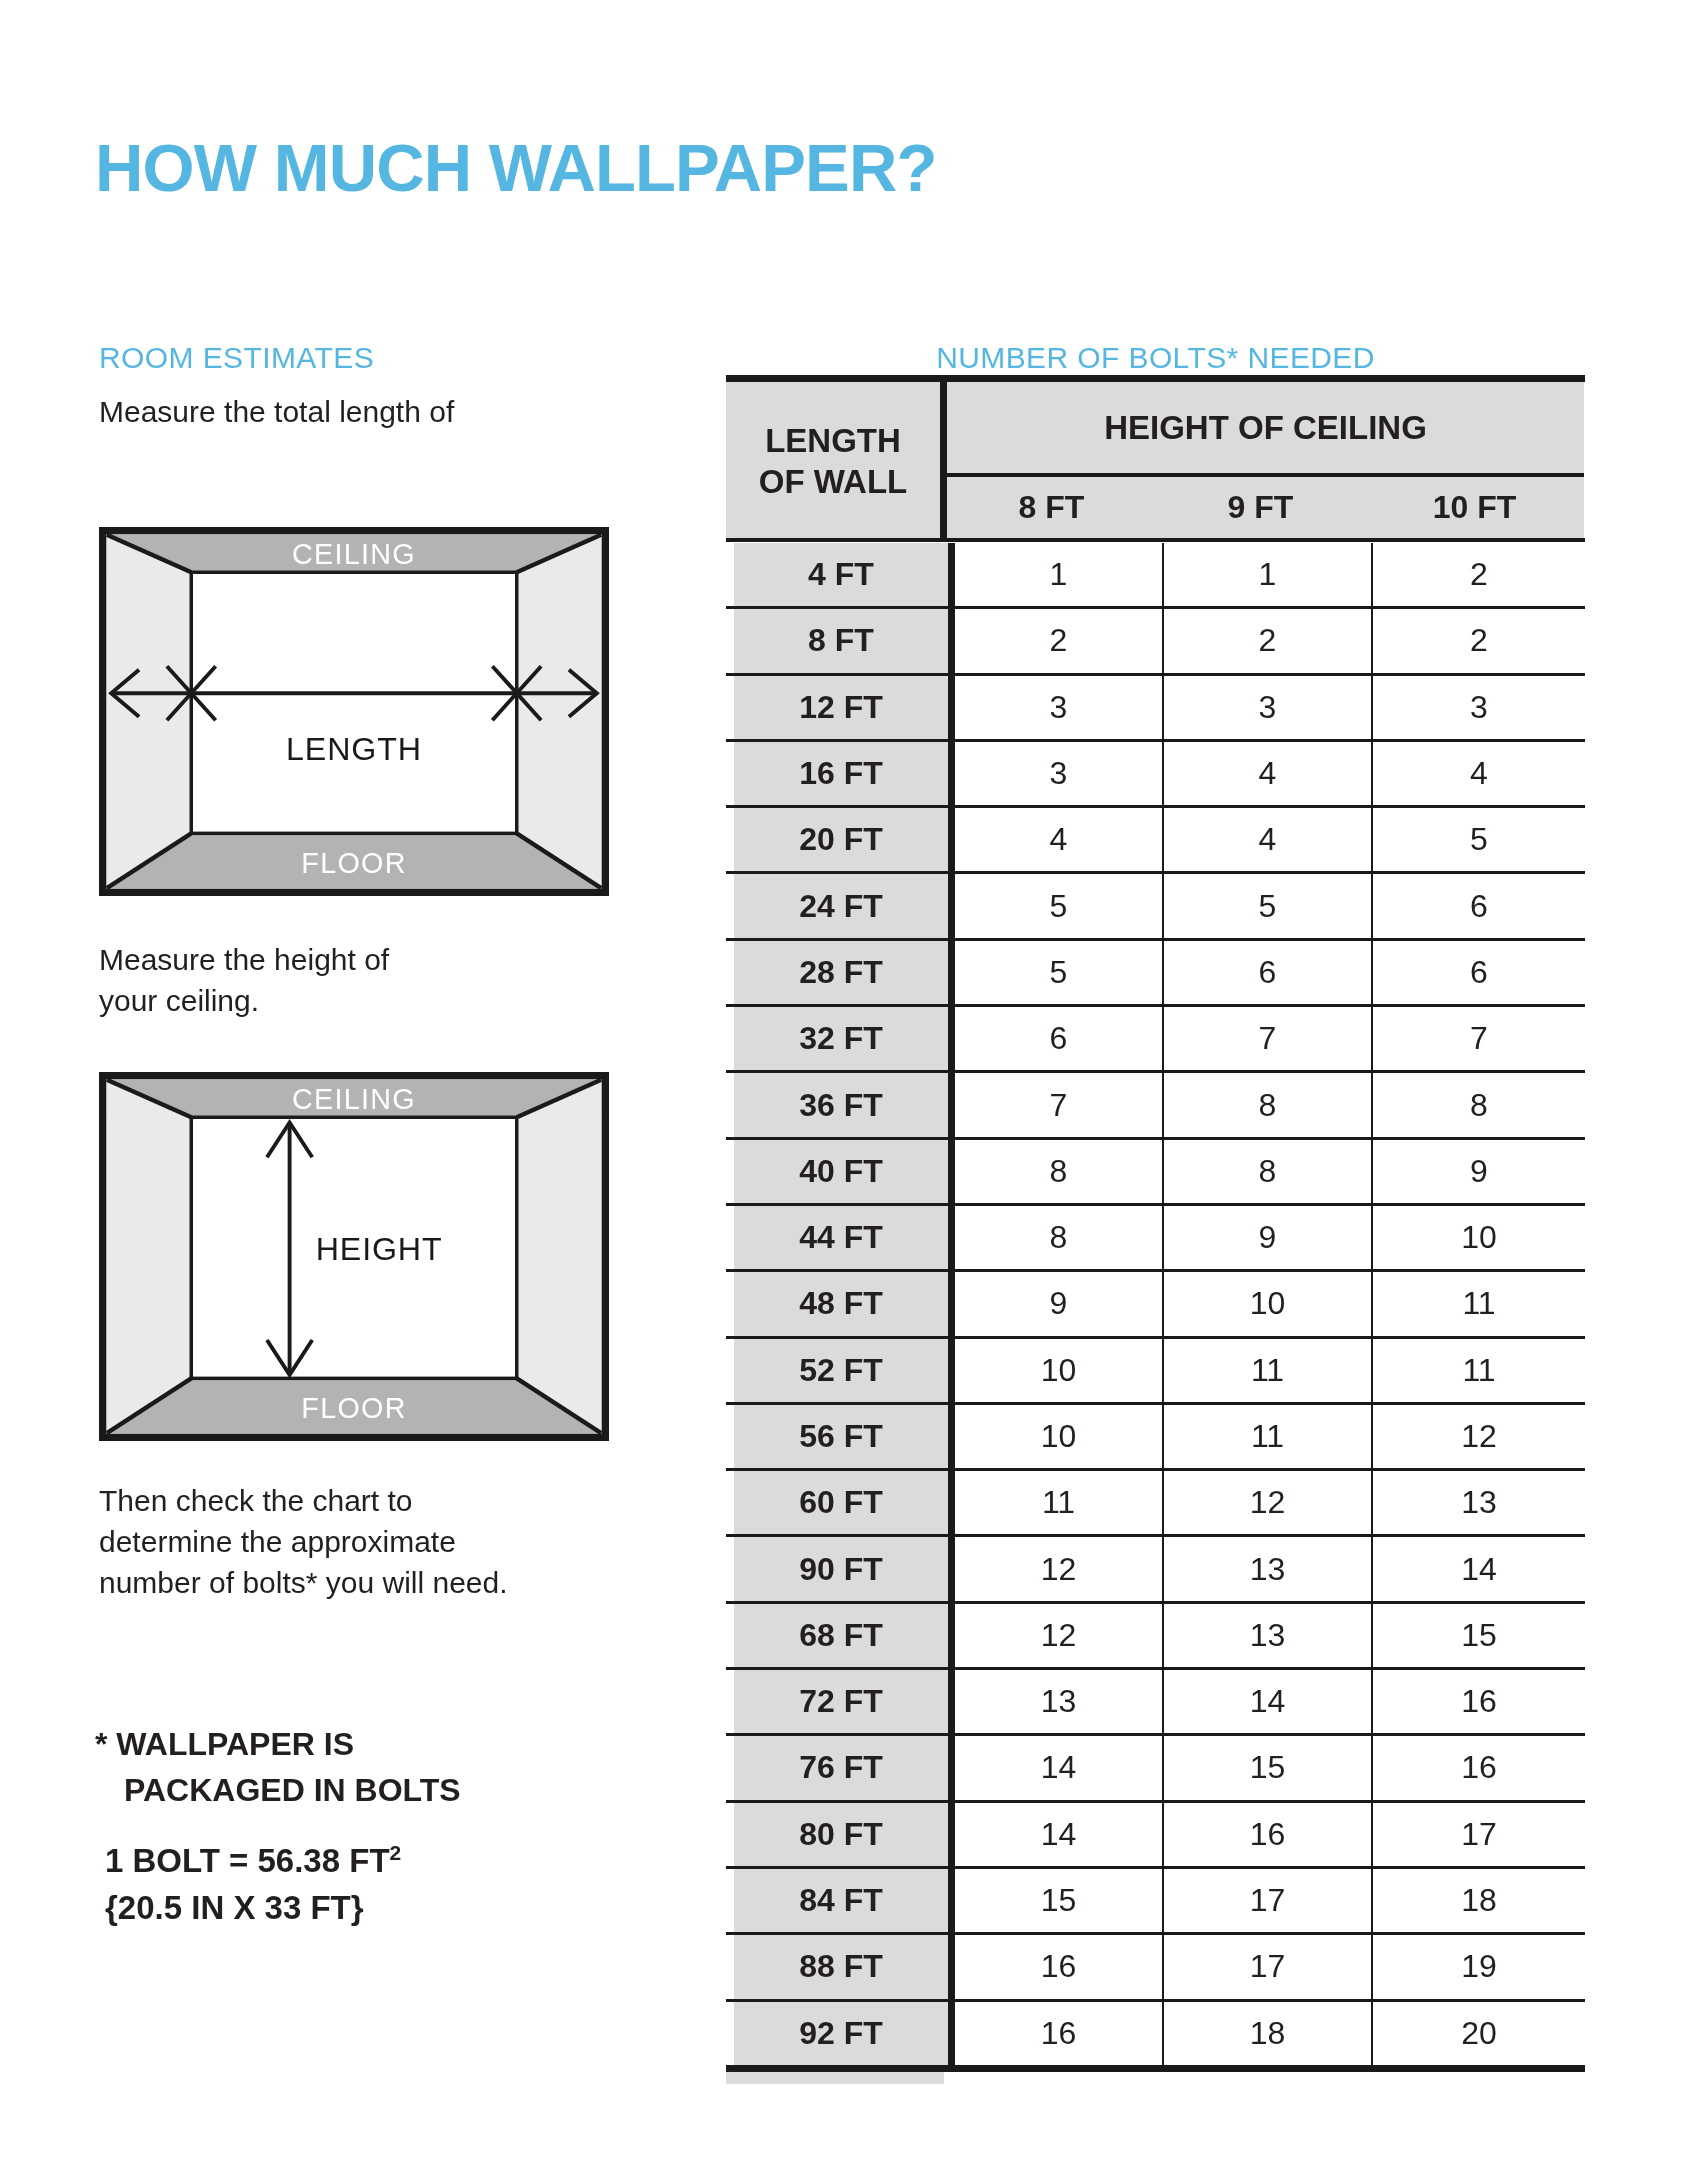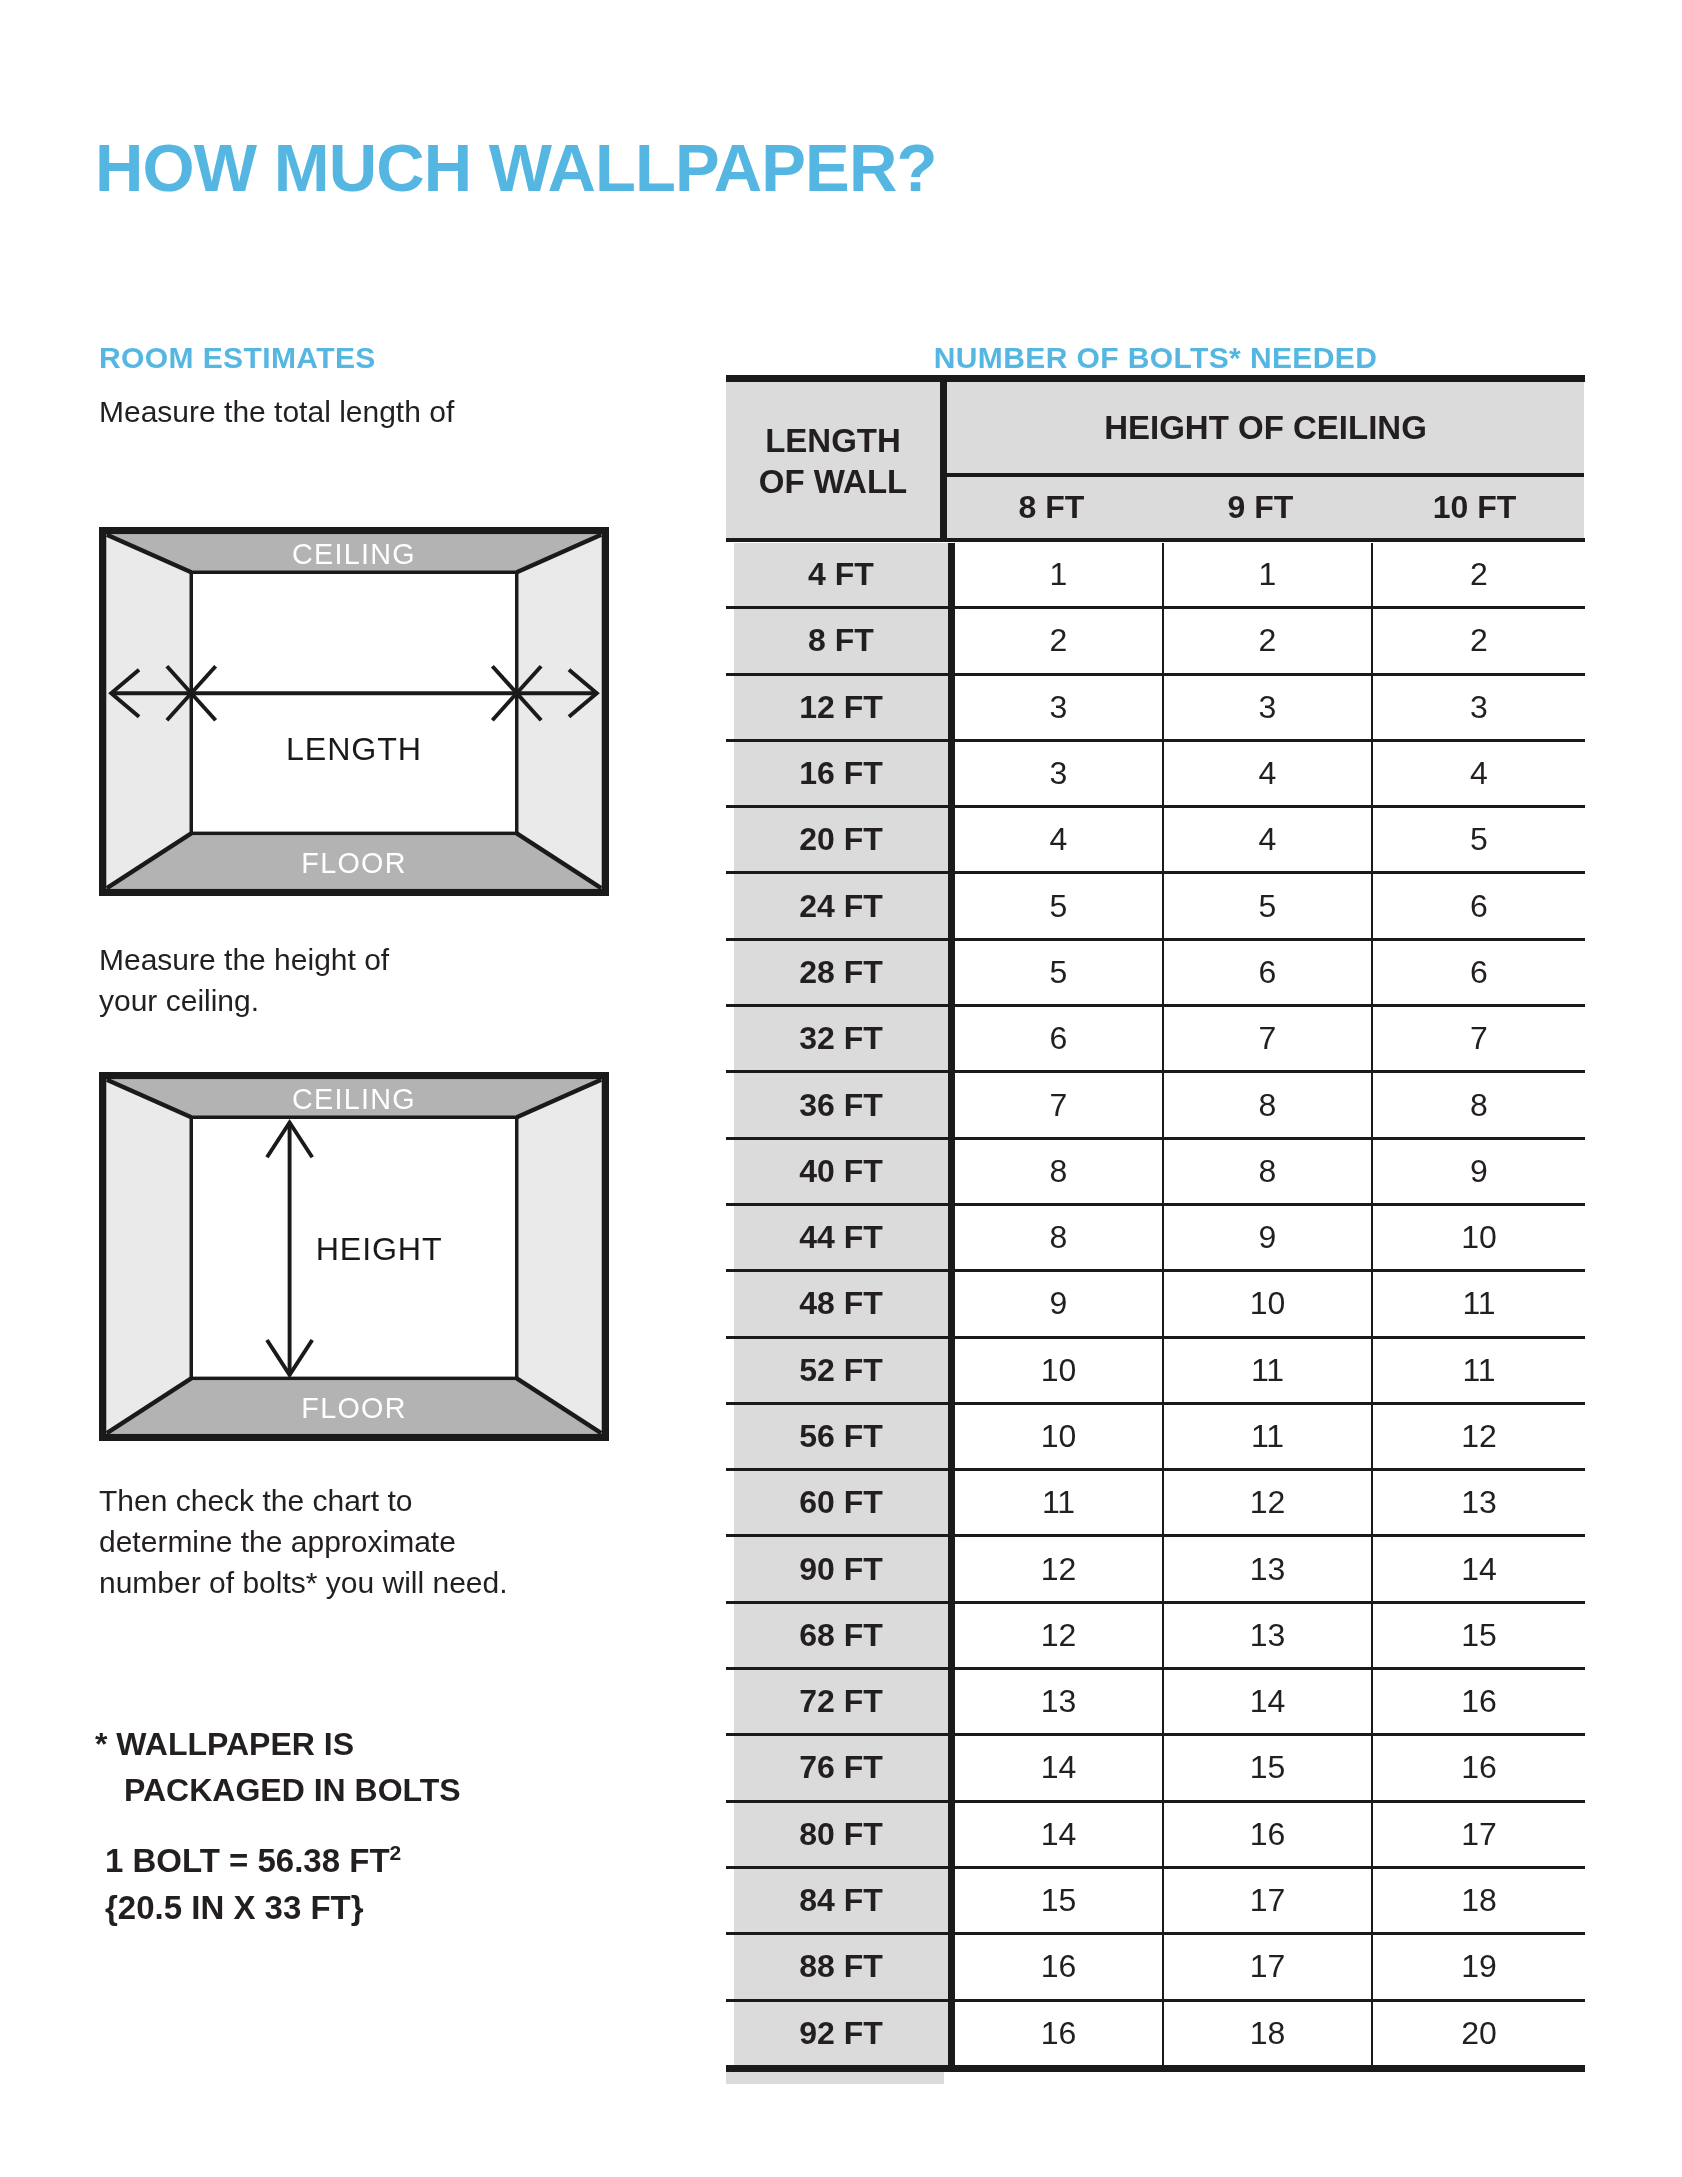--- a/index.html
+++ b/index.html
@@ -6,21 +6,21 @@
   body{
     width:1683px;height:2177px;background:#ffffff;position:relative;
     font-family:"Liberation Sans","DejaVu Sans",sans-serif;color:#231f20;
     overflow:hidden;
   }
   .abs{position:absolute;}
   .title{
     left:95px;top:89px;font-size:67px;font-weight:bold;letter-spacing:-0.9px;
     color:#55b7e1;line-height:1;white-space:nowrap;
   }
-  .blue-h{font-size:30px;font-weight:bold;color:#55b7e1;letter-spacing:0.4px;white-space:nowrap;}
+  .blue-h{font-size:30px;font-weight:normal;color:#55b7e1;letter-spacing:0.4px;white-space:nowrap;}
   .room-h{left:99px;top:316px;}
   .bolts-h{left:726px;top:316px;width:859px;text-align:center;}
   .para{font-size:30px;line-height:41px;color:#231f20;white-space:nowrap;}
   .para1{left:99px;top:391px;}
   .para2{left:99px;top:939px;}
   .para3{left:99px;top:1480px;}
   .note{left:95px;top:1721px;font-size:32px;font-weight:bold;line-height:46px;white-space:nowrap;}
   .note .indent{padding-left:29px;}
   .boltinfo{left:95px;top:1837px;font-size:33px;font-weight:bold;line-height:47px;white-space:nowrap;margin-left:10px;}
   .boltinfo sup{font-size:21px;vertical-align:super;line-height:0;}

